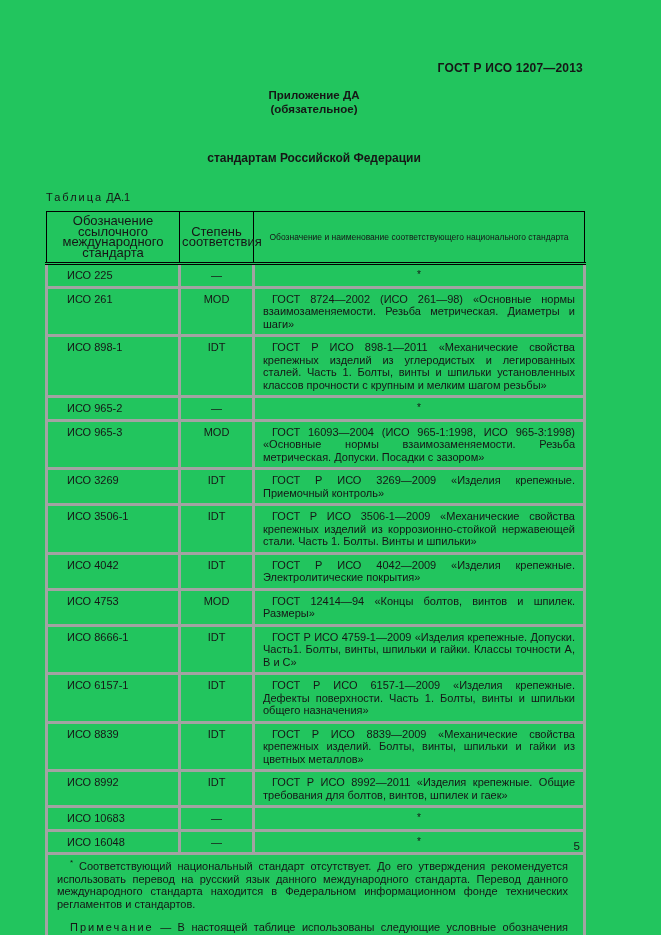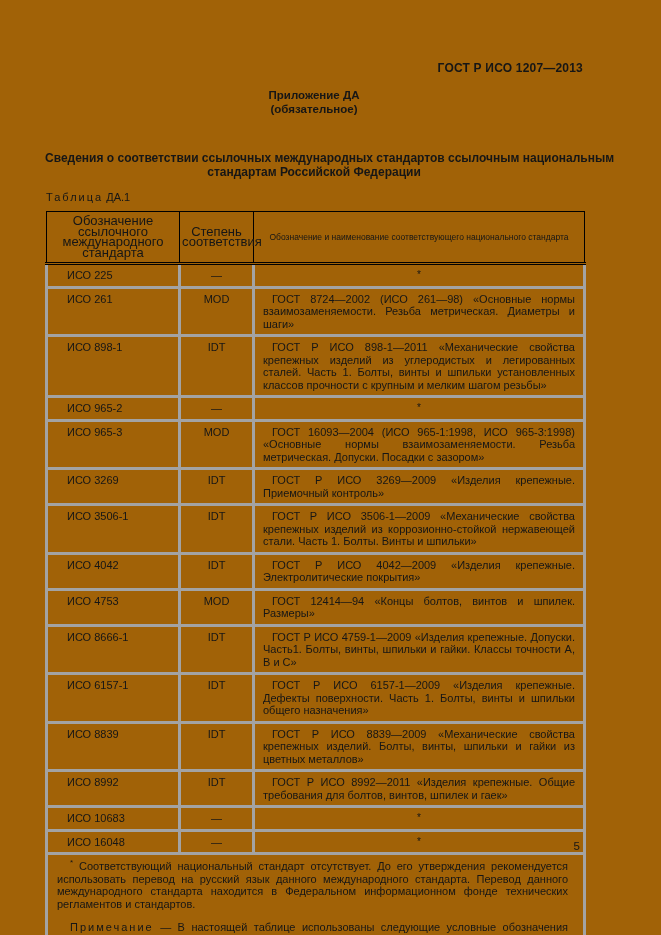--- a/index.html
+++ b/index.html
@@ -2,21 +2,21 @@
 <html><head>
 <meta charset="utf-8">
 <style>
   html, body { margin: 0; padding: 0; }
   body {
     width: 661px; height: 935px;
     background: #ffffff;
     font-family: "Liberation Sans", sans-serif;
     color: #161616;
   }
-  .page { position: relative; width: 661px; height: 935px; background: #a16207; overflow: hidden; }
+  .page { position: relative; width: 661px; height: 935px; background: #22c55e; overflow: hidden; }
 
   .doc-ref {
     position: absolute; top: 61px; right: 78px;
     font-size: 12px; font-weight: bold; letter-spacing: 0.2px;
   }
 
   .appendix {
     position: absolute; top: 88px; left: 45px; width: 538px;
     text-align: center; font-size: 11.5px; font-weight: bold; line-height: 14px;
   }
@@ -79,21 +79,20 @@
 <div class="page">
 
   <div class="doc-ref">ГОСТ Р ИСО 1207—2013</div>
 
   <div class="appendix">
     <div>Приложение ДА</div>
     <div>(обязательное)</div>
   </div>
 
   <div class="section-title">
-    <div class="line">Сведения о соответствии ссылочных международных стандартов ссылочным национальным</div>
     <div class="line">стандартам Российской Федерации</div>
   </div>
 
   <div class="table-caption">
     <span class="word">Таблица</span>
     <span>ДА.1</span>
   </div>
 
   <table class="ref-table">
     <colgroup>

